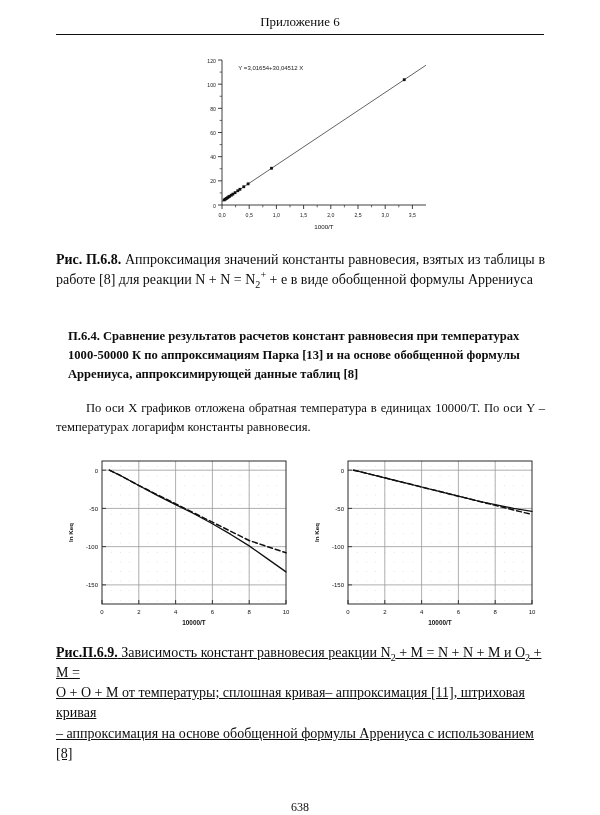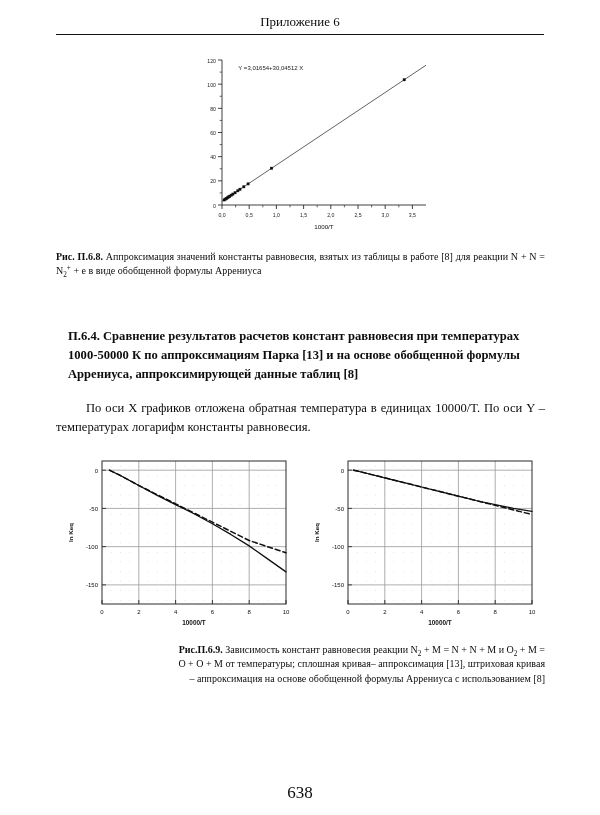--- a/index.html
+++ b/index.html
@@ -42,26 +42,26 @@
     width: 244px;
     height: 196px;
   }
   .fig1-svg { display: block; }
 
   
   .caption {
     position: absolute;
     left: 56px;
     width: 489px;
-    font-size: 10px;
+    font-size: 14px;
     line-height: 1.44;
     text-align: justify;
   }
   .caption-1 { top: 250px; }
-  .caption-2 { top: 643px; text-align: right; }
+  .caption-2 { top: 643px; text-align: left; text-decoration: underline; }
   .caption-2 .cap-line { display: block; }
   .cap-bold { font-weight: bold; }
 
   .section-heading {
     position: absolute;
     top: 327px;
     left: 68px;
     width: 466px;
     font-size: 12.6px;
     font-weight: bold;
@@ -75,25 +75,25 @@
     left: 56px;
     width: 489px;
     font-size: 12.6px;
     line-height: 1.5;
     text-align: justify;
     text-indent: 30px;
   }
 
   .page-number {
     position: absolute;
-    top: 783px;
+    top: 800px;
     left: 0;
     width: 600px;
     text-align: center;
-    font-size: 17px;
+    font-size: 12px;
   }
 
   
   .charts-row {
     position: absolute;
     top: 449px;
     left: 62px;
     width: 480px;
     height: 188px;
   }
@@ -840,17 +840,17 @@
         <text x="132" y="176" text-anchor="middle" font-family="&quot;Liberation Sans&quot;, sans-serif" font-size="6.4" font-weight="bold" fill="#111">10000/T</text>
         <text x="11" y="83.5" text-anchor="middle" font-family="&quot;Liberation Sans&quot;, sans-serif" font-size="6.2" font-weight="bold" fill="#111" transform="rotate(-90 11 83.5)">ln Keq</text>
         <polyline points="45.52,21.18 58.40,24.24 76.80,28.82 95.20,33.41 113.60,38.00 132.00,42.59 150.40,47.18 168.80,51.76 187.20,55.59 205.60,59.41 224.00,62.47" fill="none" stroke="#0f0f0f" stroke-width="1.25" stroke-linejoin="round" stroke-linecap="round"></polyline>
         <polyline points="45.52,21.18 58.40,24.24 76.80,28.82 95.20,33.41 113.60,38.00 132.00,42.59 150.40,47.18 168.80,51.76 187.20,56.35 205.60,60.94 224.00,65.53" fill="none" stroke="#0f0f0f" stroke-width="1.5" stroke-linejoin="round" stroke-linecap="round" stroke-dasharray="5,3"></polyline>
       </svg>
   </div>
 </div>
 
 <div class="caption caption-2">
   <span class="cap-line"><span class="cap-bold">Рис.П.6.9.</span><span> Зависимость констант равновесия реакции N</span><sub>2</sub><span> + M = N + N + M и O</span><sub>2</sub><span> + M =</span></span>
-  <span class="cap-line">O + O + M от температуры; сплошная кривая– аппроксимация [13], штриховая кривая</span>
+  <span class="cap-line">O + O + M от температуры; сплошная кривая– аппроксимация [11], штриховая кривая</span>
   <span class="cap-line">– аппроксимация на основе обобщенной формулы Аррениуса с использованием [8]</span>
 </div>
 
 <div class="page-number">638</div>
 
 </body></html>

